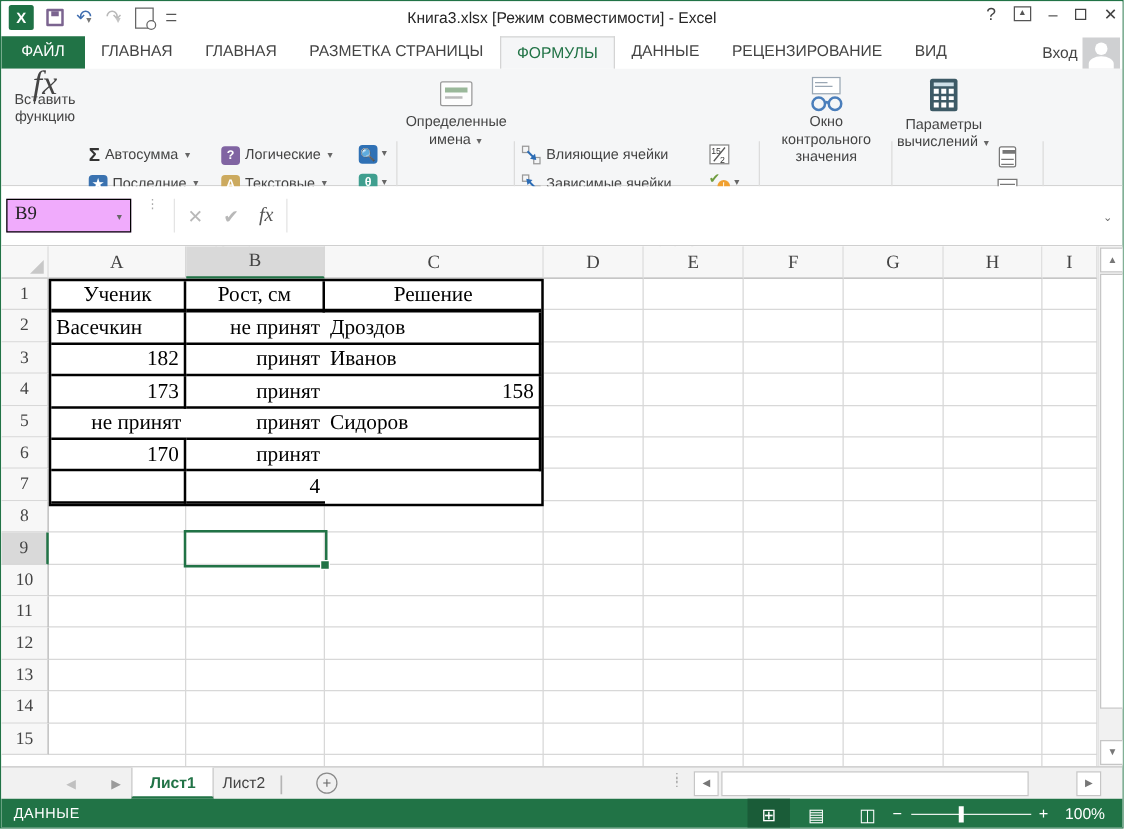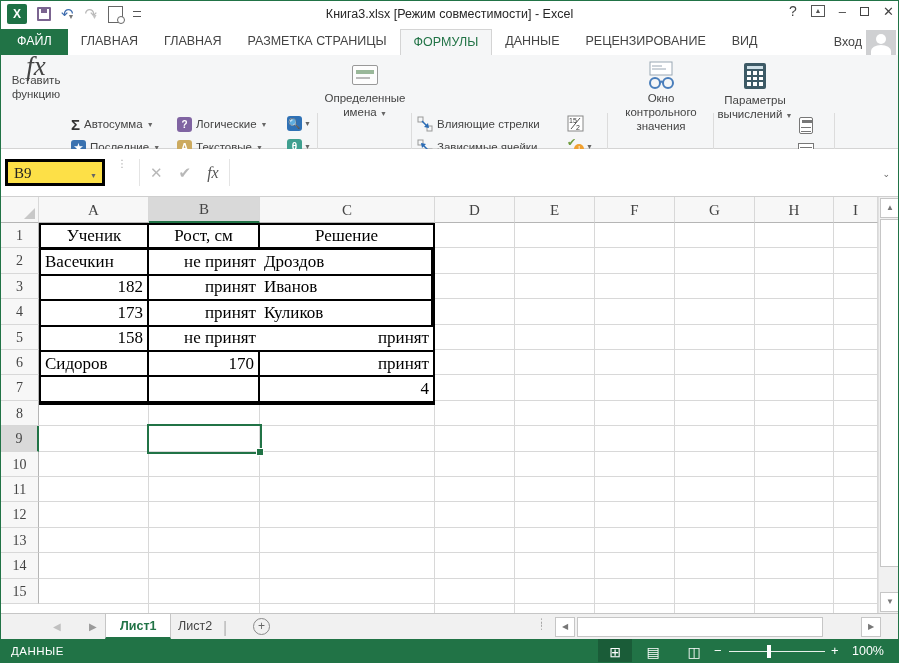--- a/index.html
+++ b/index.html
@@ -48,21 +48,21 @@
      linear-gradient(#777 0 0) 50% 9px/10px 1px no-repeat,
      linear-gradient(#777 0 0) 50% 13px/10px 1px no-repeat,
      linear-gradient(#777 0 0) 2px 2px/10px 3px no-repeat, #fff; }
   .sheetcalc { width:16px; height:15px; border:1px solid #777; background:
      linear-gradient(#8fbc8f 0 0) 8px 7px/6px 6px no-repeat,
      linear-gradient(#777 0 0) 1px 3px/12px 1px no-repeat, #fff; }
   .chev-collapse { position:absolute; right:14px; top:132px; font-size:9px; color:#666; }
 
   
   .fbar { position:absolute; left:0; top:148px; width:100%; height:48px; background:#fff; border-bottom:1px solid #cfcfcf; }
-  .namebox { position:absolute; left:4px; top:10px; width:100px; height:27px; border:3px solid #000000; background:#fde047; font-family:"Liberation Serif", serif; font-size:15px; color:#222; padding:3px 6px; }
+  .namebox { position:absolute; left:4px; top:10px; width:100px; height:27px; border:1px solid #000000; background:#f0abfc; font-family:"Liberation Serif", serif; font-size:15px; color:#222; padding:3px 6px; }
   .namebox .dd { position:absolute; right:5px; top:10px; }
   .fbtns { position:absolute; left:138px; top:10px; height:27px; display:flex; align-items:center; gap:16px; padding:0 10px; border-left:1px solid #e4e4e4; border-right:1px solid #e4e4e4; }
   .fml { position:absolute; left:242px; right:26px; top:10px; height:27px; background:#fff; font-size:13px; padding:4px; border:none; outline:none; }
   .dots3 { position:absolute; left:116px; top:12px; color:#aaa; font-size:10px; letter-spacing:0; line-height:5px; text-align:center; }
   .fexpand { position:absolute; right:8px; top:20px; font-size:9px; color:#666; }
 
   
   .grid { position:absolute; left:0; top:196px; width:877px; height:416px; background:#fff; overflow:hidden; }
   .colhdr, .corner { position:absolute; top:0; height:26px; background:#f7f7f7; border-right:1px solid #d8d8d8; border-bottom:1px solid #b5b5b5; font-family:"Liberation Serif", serif; font-size:15px; color:#444; text-align:center; line-height:26px; }
   .corner { left:0; width:38px; }
@@ -213,21 +213,21 @@
 
     <div class="sep" style="left:410px"></div>
 
     <div class="rowitem" style="left:416px;top:59px">
       <svg width="16" height="16">
           <rect x="1" y="1" width="5" height="5" fill="none" stroke="#999"></rect>
           <rect x="10" y="10" width="5" height="5" fill="none" stroke="#999"></rect>
           <line x1="5" y1="5" x2="11" y2="11" stroke="#2b6cb5" stroke-width="1.5"></line>
           <polygon points="12,12 7,11 11,7" fill="#2b6cb5"></polygon>
         </svg>
-      <span>Влияющие стрелки</span>
+      <span>Влияющие ячейки</span>
     </div>
     <div class="rowitem" style="left:416px;top:82px">
       <svg width="16" height="16">
           <rect x="1" y="1" width="5" height="5" fill="none" stroke="#999"></rect>
           <rect x="10" y="10" width="5" height="5" fill="none" stroke="#999"></rect>
           <line x1="11" y1="11" x2="5" y2="5" stroke="#2b6cb5" stroke-width="1.5"></line>
           <polygon points="4,4 9,5 5,9" fill="#2b6cb5"></polygon>
         </svg>
       <span>Зависимые ячейки</span>
     </div>
@@ -382,21 +382,20 @@
         <div class="cell hd">Рост, см</div>
         <div class="cell hd last">Решение</div>
         <div class="cell ">Васечкин</div>
         <div class="cell rgt last">не принят</div>
         <div class="cell ">Дроздов</div>
         <div class="cell num">182</div>
         <div class="cell rgt last">принят</div>
         <div class="cell ">Иванов</div>
         <div class="cell num">173</div>
         <div class="cell rgt last">принят</div>
-        <div class="cell ">Куликов</div>
         <div class="cell num">158</div>
         <div class="cell rgt last">не принят</div>
         <div class="cell rgt last">принят</div>
         <div class="cell ">Сидоров</div>
         <div class="cell num">170</div>
         <div class="cell rgt last">принят</div>
         <div class="cell "></div>
         <div class="cell "></div>
         <div class="cell rgt last">4</div>
       </div>

